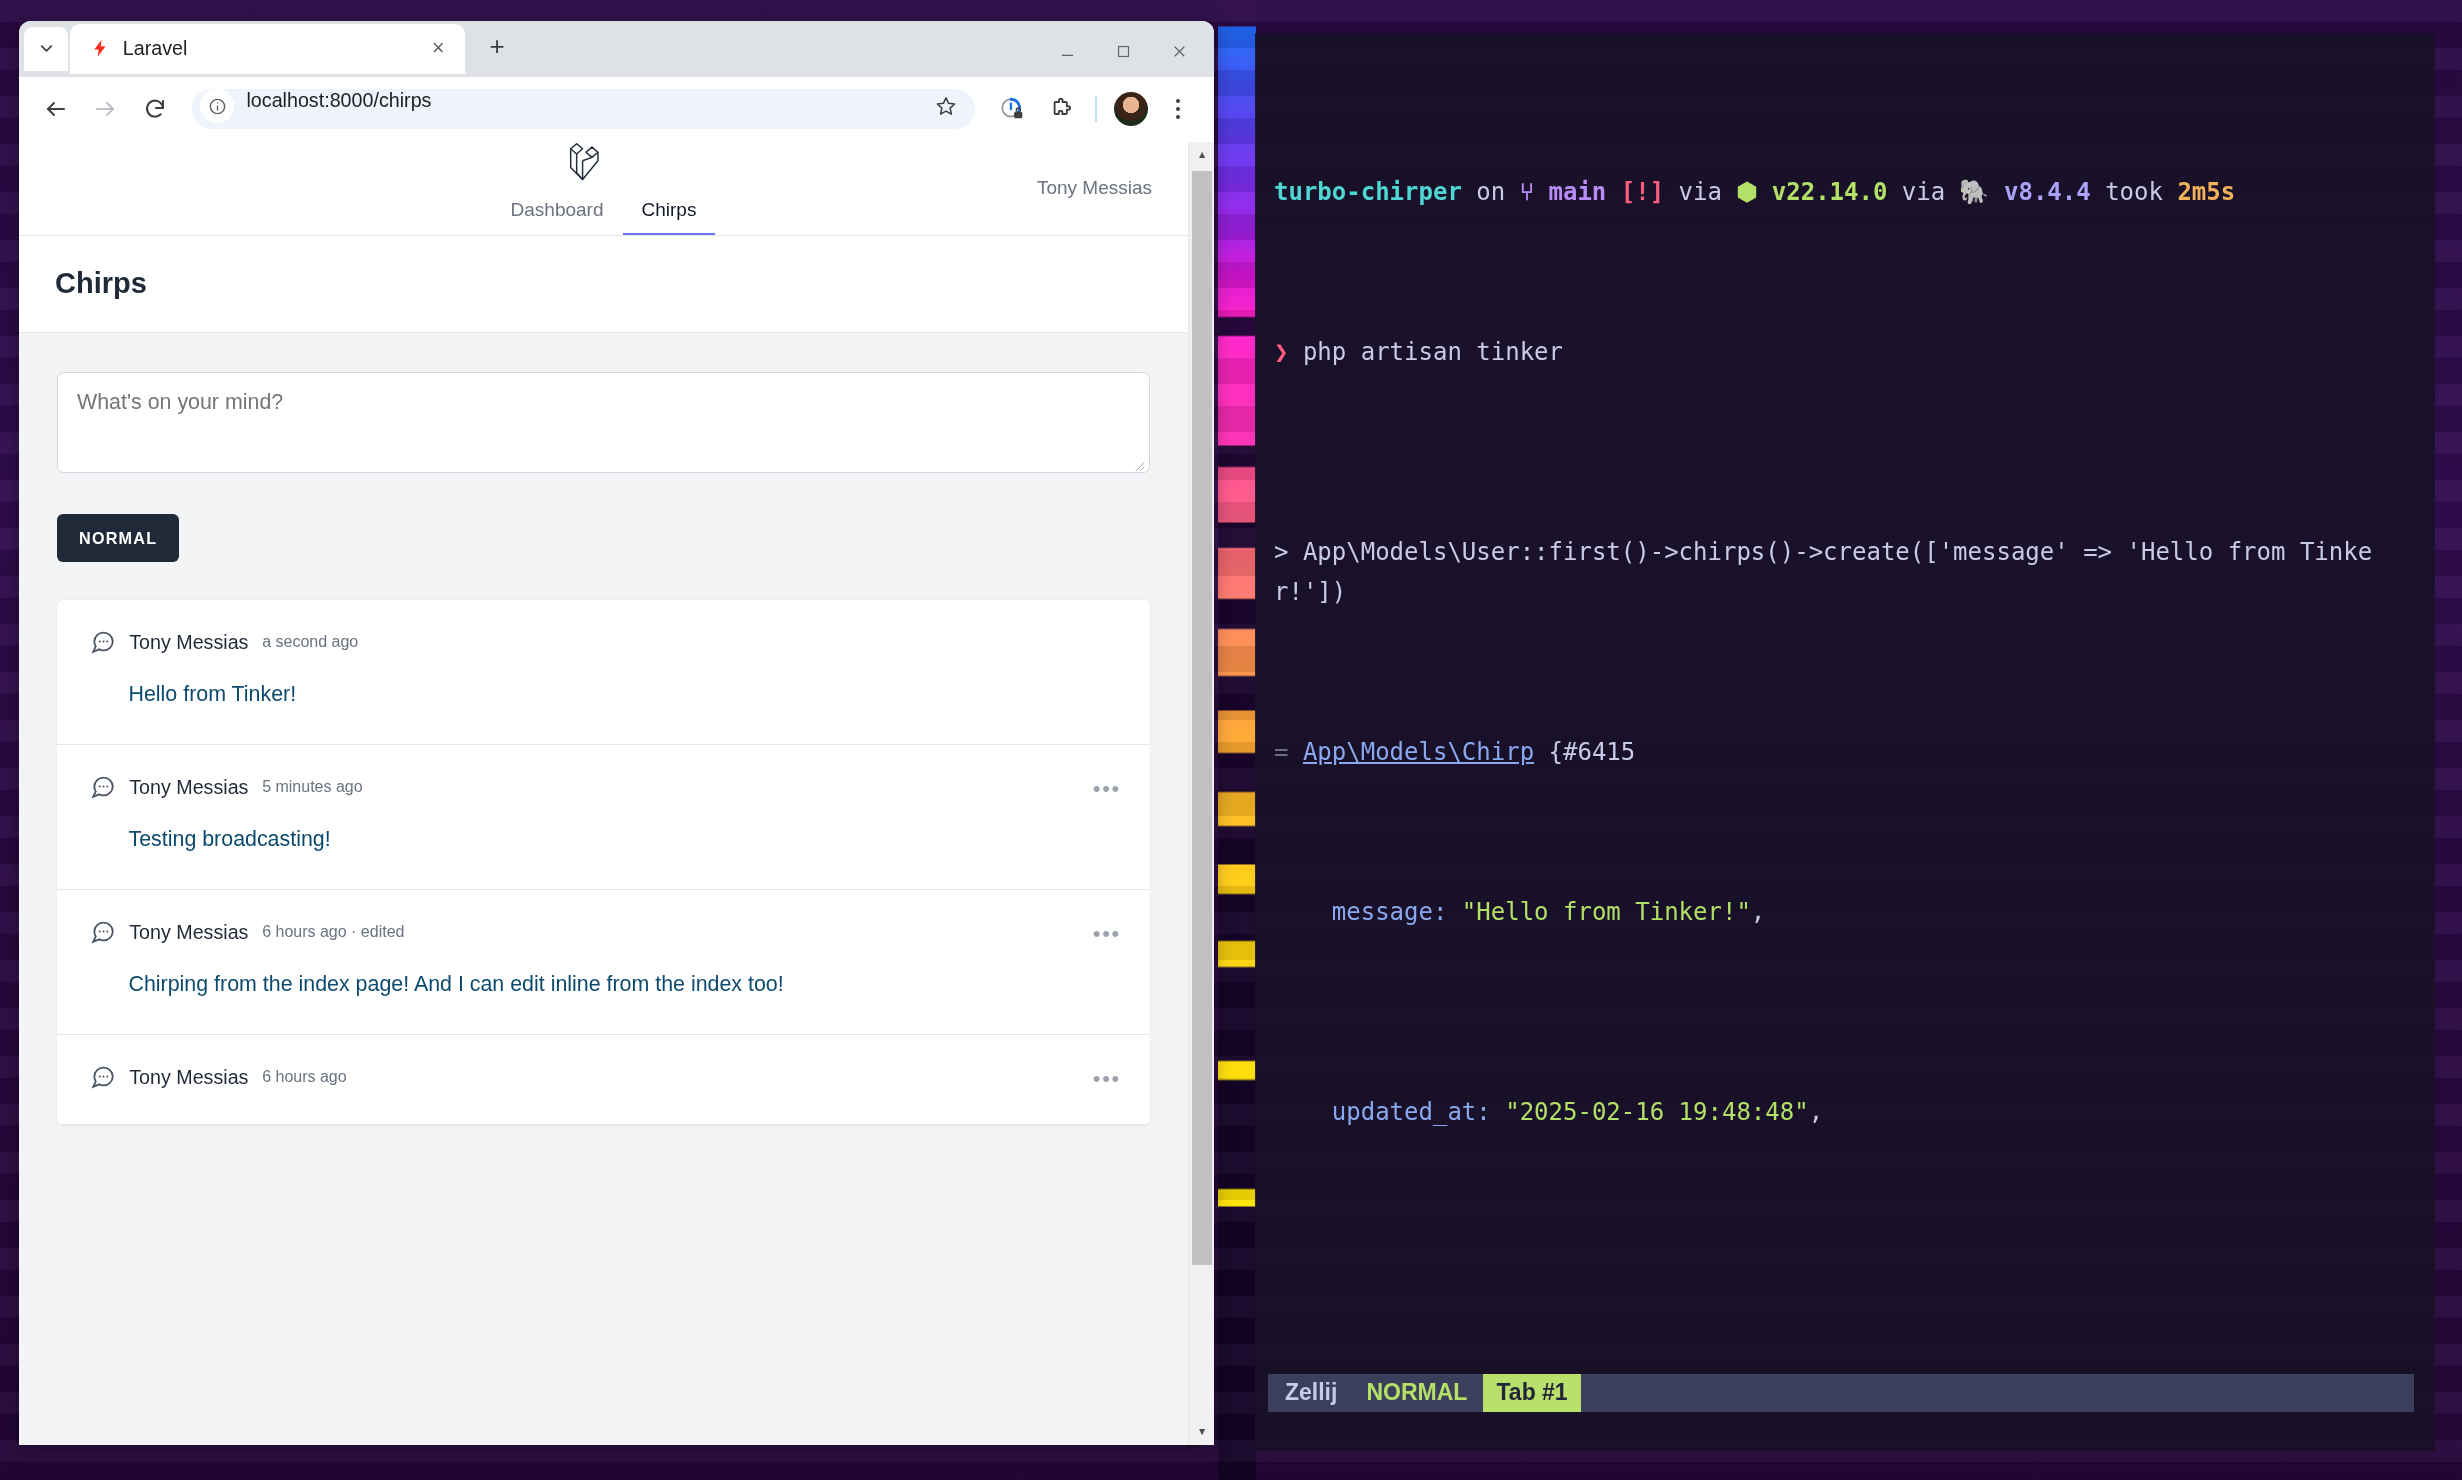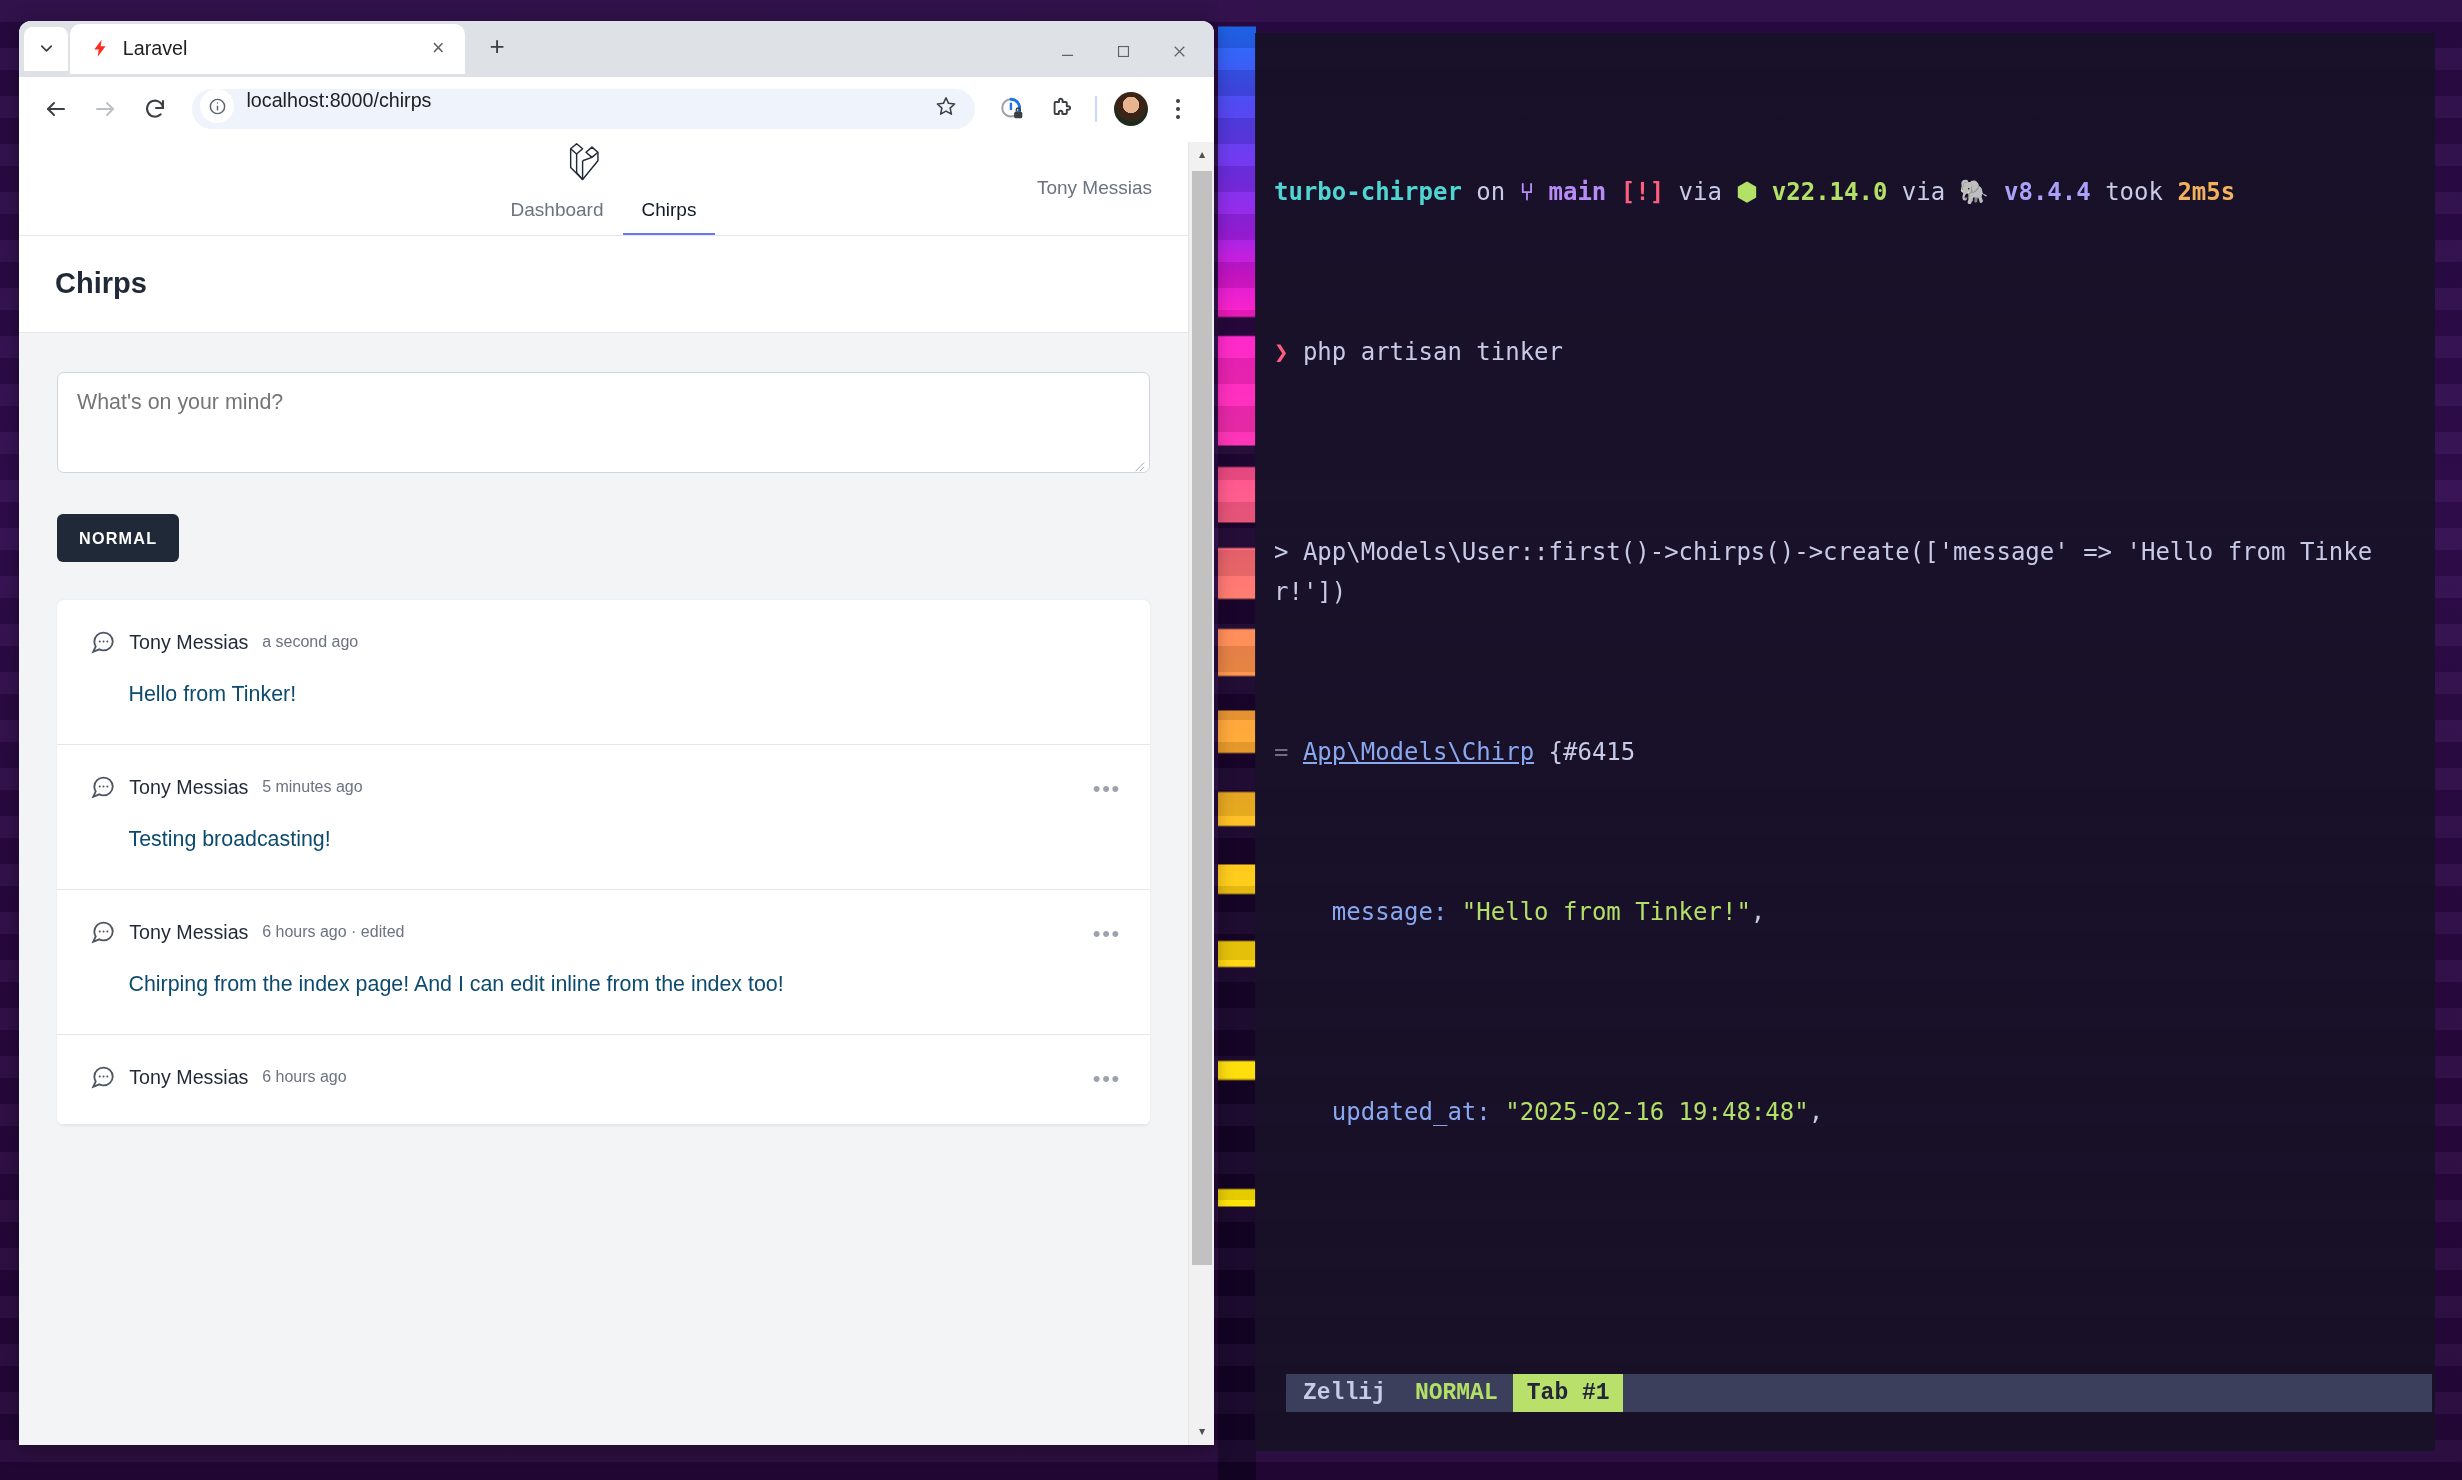--- a/index.html
+++ b/index.html
@@ -308,26 +308,26 @@
     font-size: 24px;
     line-height: 40px;
     white-space: pre-wrap;
     word-break: break-all;
   }
   .term-line { min-height: 40px; }
 
   
   .zellij-bar {
     position: absolute;
-    left: 31px; bottom: 39px;
+    left: 13px; bottom: 39px;
     height: 38px;
     width: 1146px;
     background: #3b3f5c;
     display: flex; align-items: center;
-    font-family: Liberation Mono, monospace;
+    font-family: Liberation Sans, sans-serif;
     font-size: 23px;
   }
   .z-name { color: #c6cbe8; padding: 0 13.7px 0 17px; font-weight: 700; }
   .z-mode { color: #b3e066; padding: 0 15.4px; font-weight: 700; }
   .z-tab {
     background: #b9e06b; color: #23263a; font-weight: 700;
     padding: 3.4px 13.7px; height: 100%;
     display: flex; align-items: center;
   }
 

